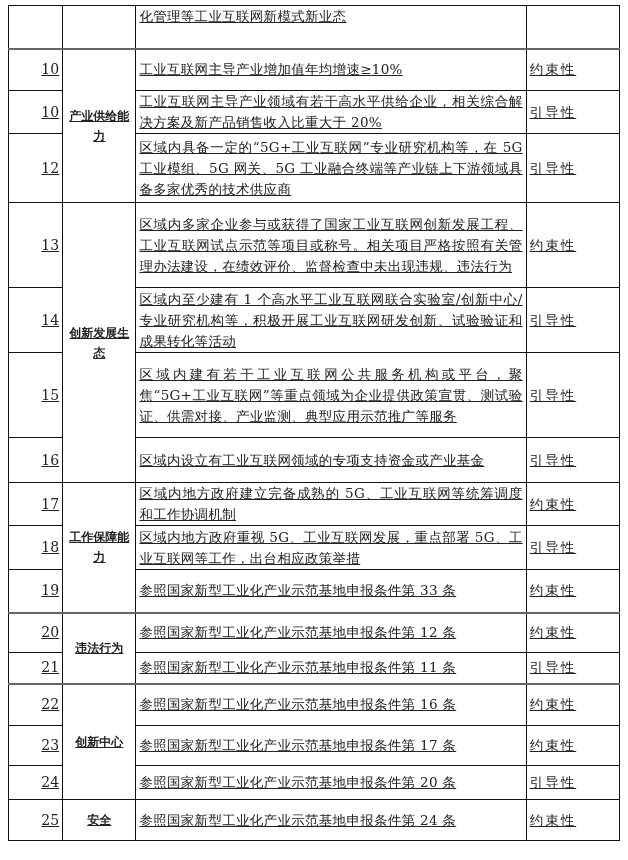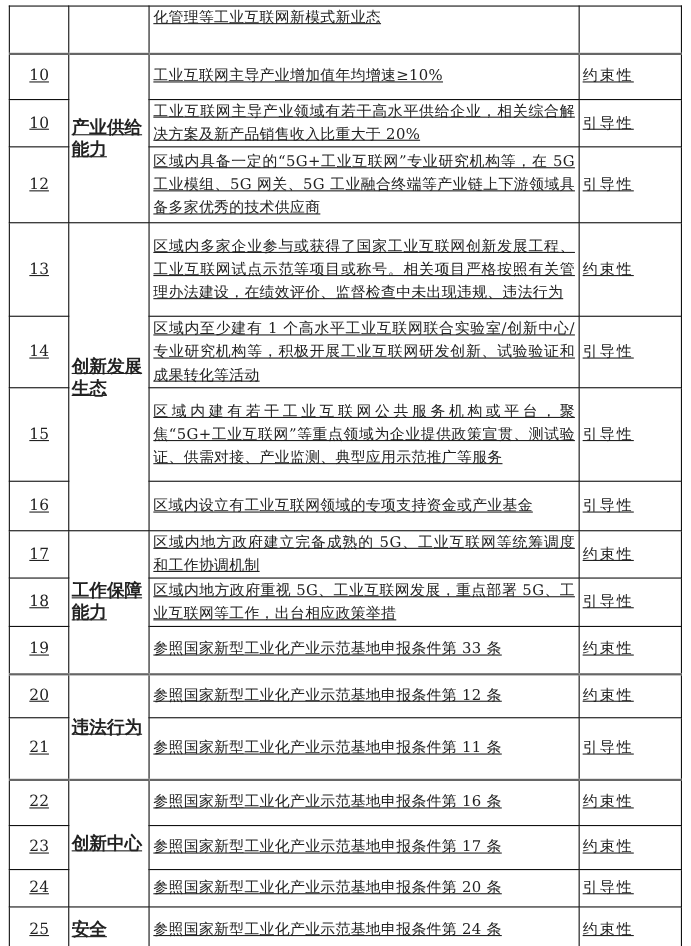--- a/index.html
+++ b/index.html
@@ -2,23 +2,23 @@
 <html><head>
 <meta charset="utf-8">
 <style>
   html, body { margin: 0; padding: 0; background: #ffffff; }
   body { width: 628px; height: 860px; overflow: hidden; position: relative;
          font-family: "DejaVu Serif", "Liberation Serif", serif; color: #222; }
   table { position: absolute; left: 8px; top: 5px; border-collapse: collapse;
           table-layout: fixed; width: 612px; text-decoration: underline; }
   td { border: 1px solid #111; padding: 0 3px; font-size: 13.5px; line-height: 21px;
        vertical-align: middle; }
-  td.num { text-align: center; font-size: 14px; width: 47px; }
-  td.cat { font-weight: bold; width: 68px; font-family: "DejaVu Sans", sans-serif;
-           font-size: 16px; line-height: 20px; padding: 0 2px; }
+  td.num { text-align: right; font-size: 14px; width: 47px; }
+  td.cat { text-align: center; font-weight: bold; width: 68px; font-family: "DejaVu Sans", sans-serif;
+           font-size: 12px; line-height: 20px; padding: 0 2px; }
   td.desc { width: 382px; text-align: justify; letter-spacing: 0.3px; }
   td.type { text-align: left; width: 86px; letter-spacing: 2px; }
   tr.thick td { border-top: 2px solid #666; }
 </style>
 </head>
 <body>
 
 <table>
   <tbody>
       <tr style="height:43px">
@@ -79,21 +79,21 @@
     <td class="num">19</td>
     <td class="desc">参照国家新型工业化产业示范基地申报条件第 33 条</td>
     <td class="type">约束性</td>
   </tr>
   <tr class="thick" style="height:40px">
     <td class="num">20</td>
     <td class="cat" rowspan="2">违法行为</td>
     <td class="desc">参照国家新型工业化产业示范基地申报条件第 12 条</td>
     <td class="type">约束性</td>
   </tr>
-  <tr style="height:56px">
+  <tr style="height:31px">
     <td class="num">21</td>
     <td class="desc">参照国家新型工业化产业示范基地申报条件第 11 条</td>
     <td class="type">引导性</td>
   </tr>
   <tr class="thick" style="height:42px">
     <td class="num">22</td>
     <td class="cat" rowspan="3">创新中心</td>
     <td class="desc">参照国家新型工业化产业示范基地申报条件第 16 条</td>
     <td class="type">约束性</td>
   </tr>

